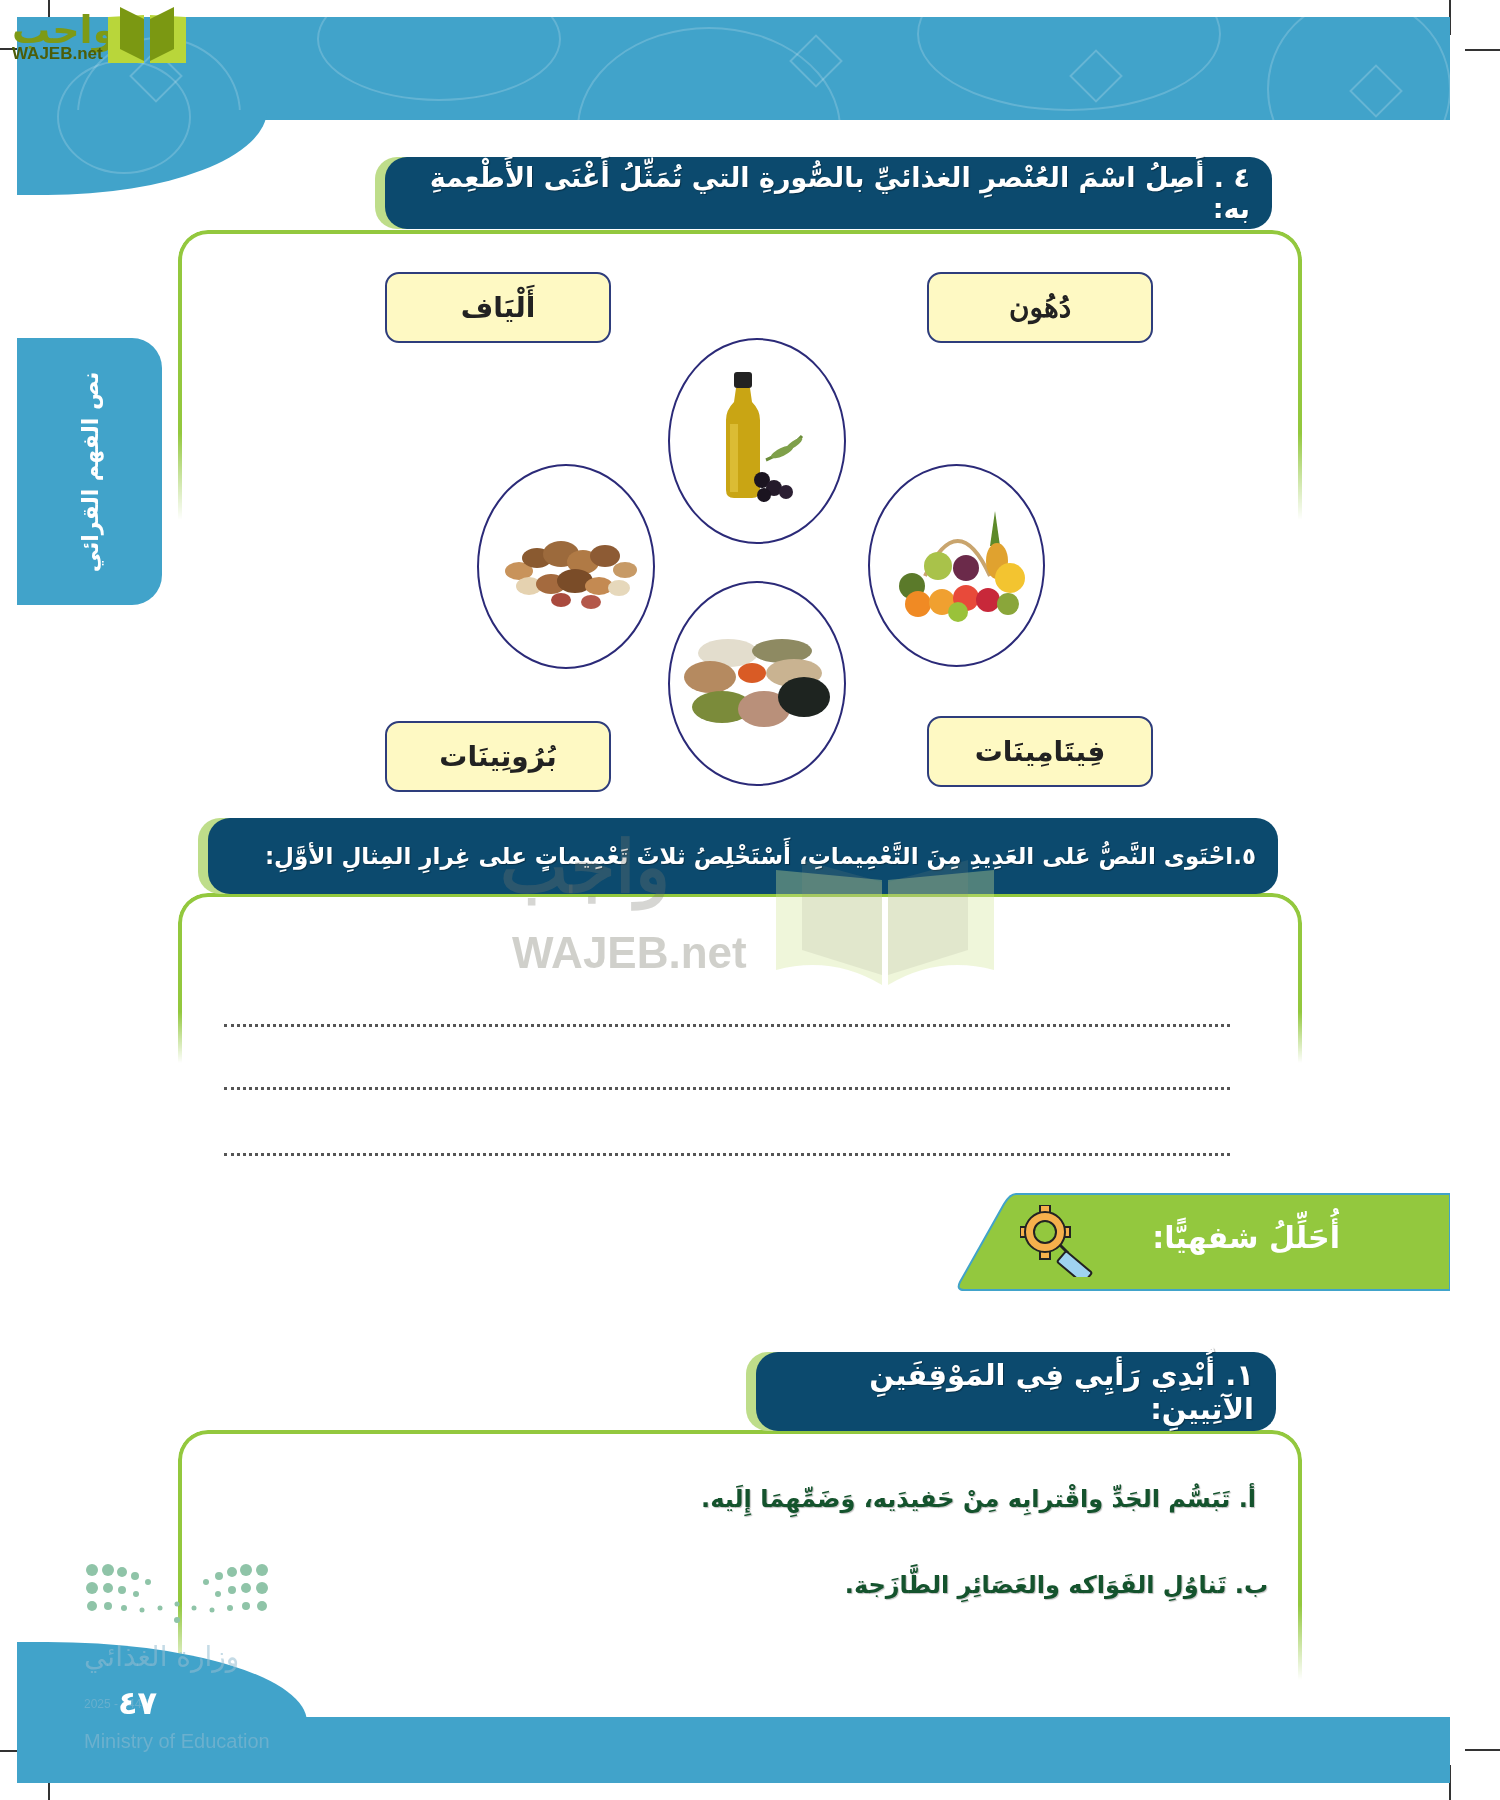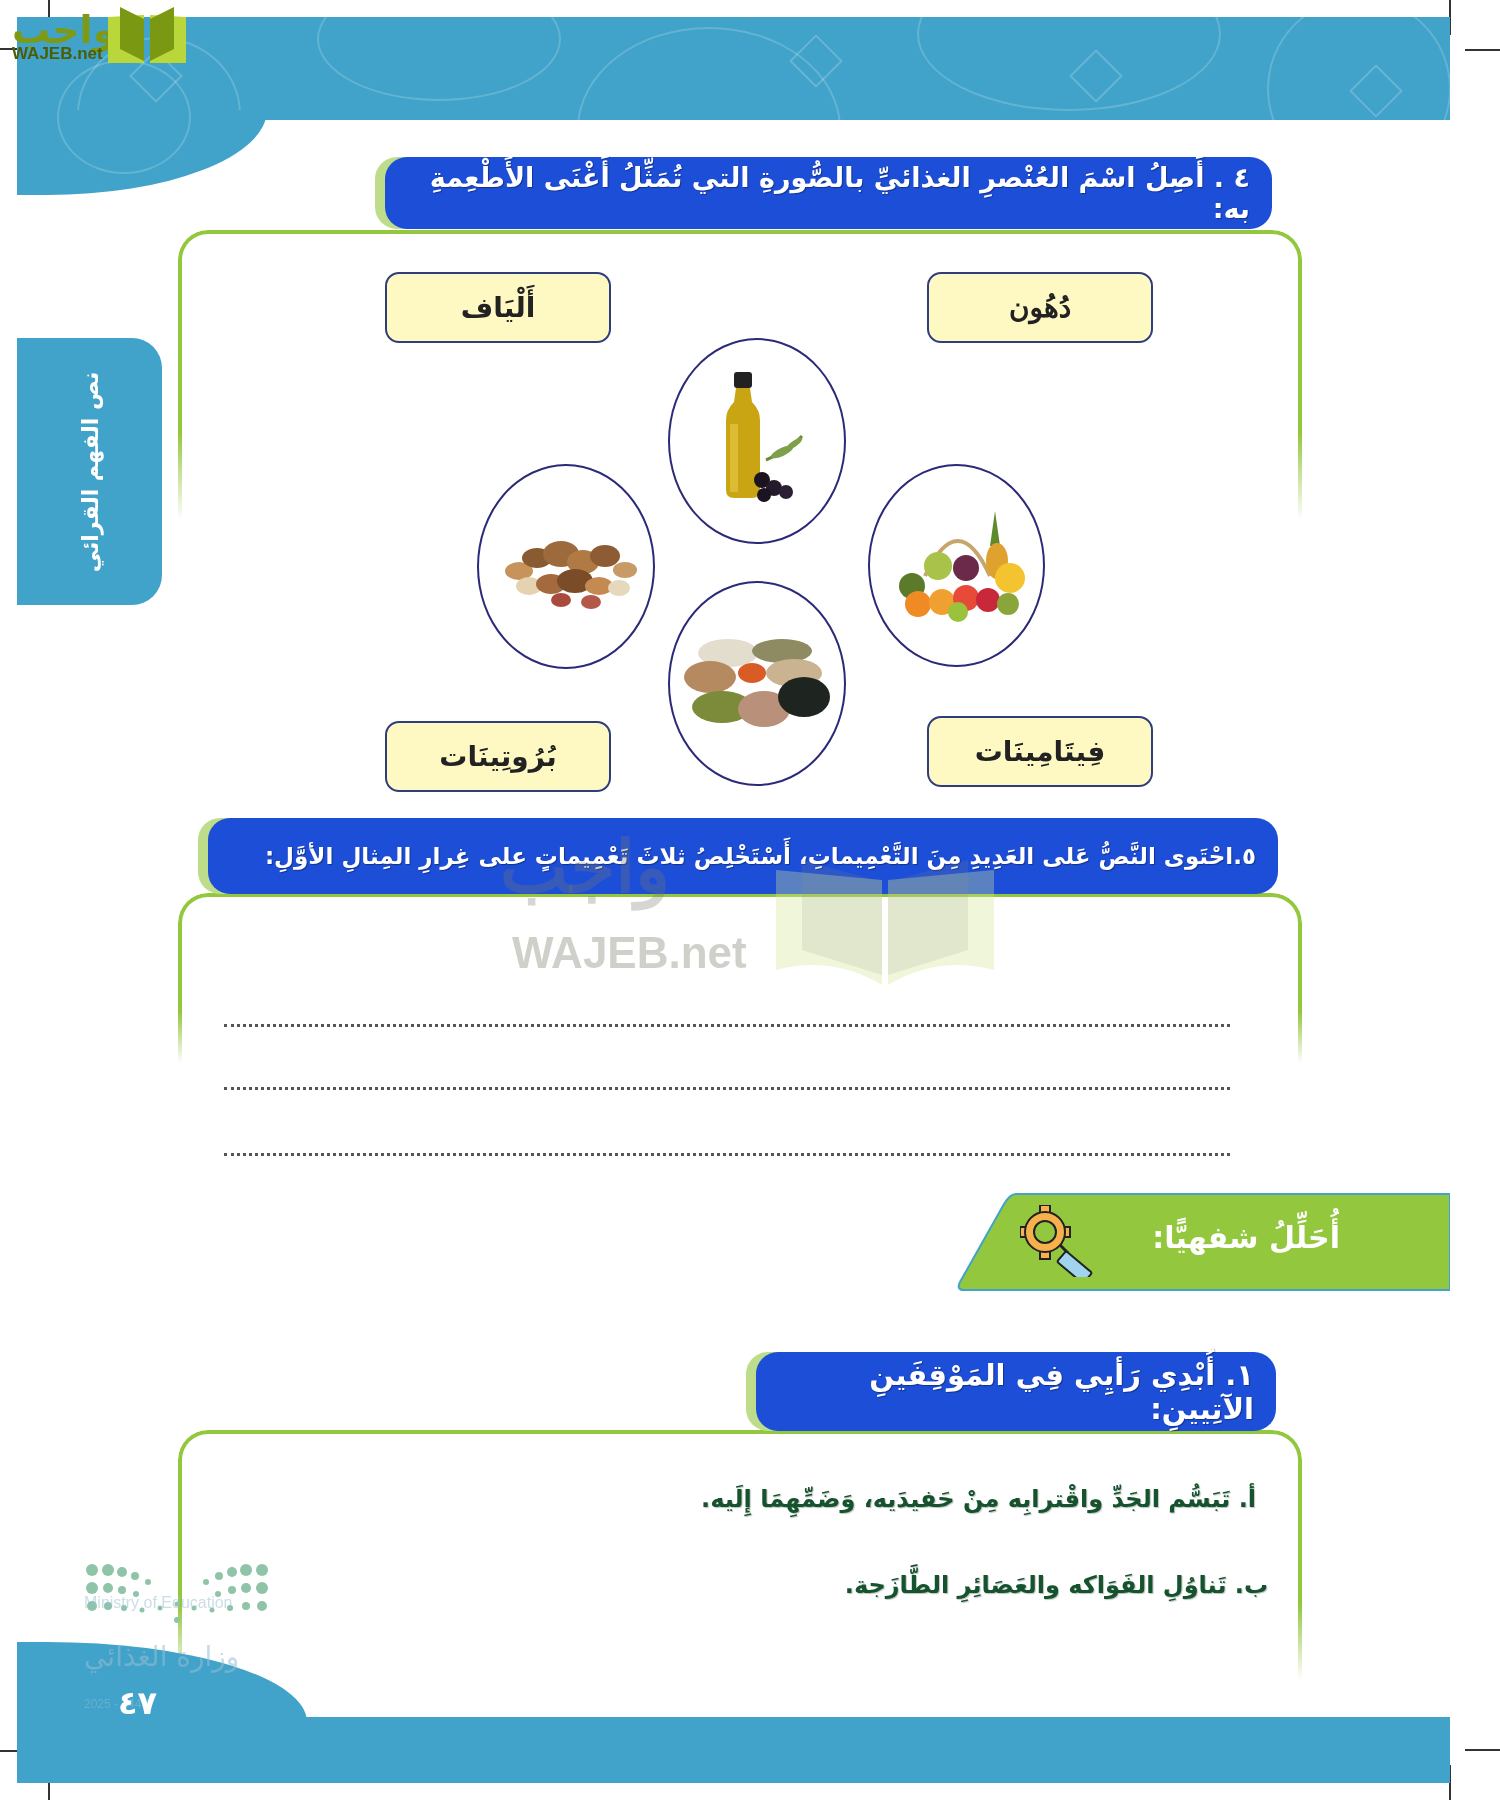--- a/index.html
+++ b/index.html
@@ -13,21 +13,21 @@
   .pattern{position:absolute;border:2px solid rgba(255,255,255,0.18);border-radius:50%;}
   .diamond{position:absolute;width:34px;height:34px;border:2px solid rgba(255,255,255,0.2);transform:rotate(45deg);}
   
   .logo-ar{left:12px;top:8px;font-size:38px;font-weight:bold;color:#7d9a16;font-family:"DejaVu Sans",sans-serif;letter-spacing:-1px;}
   .logo-en{left:12px;top:44px;font-size:17px;font-weight:bold;color:#4c5d08;font-family:"Liberation Sans",sans-serif;}
   .logo-book{left:106px;top:5px;width:82px;height:60px;}
   
   .side-tab{left:17px;top:338px;width:145px;height:267px;background:#41a3ca;border-radius:0 30px 30px 0;}
   .side-tab-text{position:absolute;left:50%;top:50%;transform:translate(-50%,-50%) rotate(-90deg);white-space:nowrap;color:#fff;font-size:22px;font-weight:bold;direction:rtl;}
   
-  .qbar{background:#1d4ed8;border-radius:22px;box-shadow:-10px 0 0 #bedd8a;color:#fff;font-weight:bold;direction:rtl;display:flex;align-items:center;padding:0 22px;box-sizing:border-box;text-shadow:1px 1px 1px rgba(0,0,0,0.35);}
+  .qbar{background:#0c4a6e;border-radius:22px;box-shadow:-10px 0 0 #bedd8a;color:#fff;font-weight:bold;direction:rtl;display:flex;align-items:center;padding:0 22px;box-sizing:border-box;text-shadow:1px 1px 1px rgba(0,0,0,0.35);}
   
   .panel{border:4px solid #93c83e;border-bottom:none;border-radius:30px 30px 0 0;box-sizing:border-box;
     -webkit-mask-image:linear-gradient(#000 70%,transparent 100%);mask-image:linear-gradient(#000 70%,transparent 100%);}
   .label-box{border:2px solid #2e3d7c;border-radius:14px;background:#fef9c3;display:flex;align-items:center;justify-content:center;font-size:28px;font-weight:bold;color:#222;direction:rtl;box-sizing:border-box;}
   .food-circle{border:2px solid #2b2a78;border-radius:50%;background:#fff;box-sizing:border-box;overflow:hidden;}
   .dots{border-top:3px dotted #555;height:0;}
   .item-line{font-size:24px;font-weight:bold;color:#14532d;direction:rtl;white-space:nowrap;text-shadow:1px 1px 1px rgba(0,0,0,0.25);}
   .wm-text{color:rgba(150,150,140,0.45);font-family:"Liberation Sans",sans-serif;font-weight:bold;}
 </style>
 </head>
@@ -225,15 +225,15 @@
       <circle cx="130" cy="50" r="2.5"></circle>
       <circle cx="112" cy="48" r="2.5"></circle>
     <circle cx="95" cy="60" r="3"></circle>
       <circle cx="95" cy="44" r="2.5"></circle>
   </g>
 </svg>
 
 <div class="abs" style="left:17px;top:1717px;width:1433px;height:66px;background:#41a3ca;"></div>
 <div class="abs" style="left:17px;top:1642px;width:290px;height:80px;background:#41a3ca;border-top-right-radius:260px 80px;"></div>
 <div class="abs" style="left:84px;top:1640px;font-size:28px;color:rgba(150,190,210,0.55);direction:rtl;">وزارة الغذائي</div>
-<div class="abs" style="left:84px;top:1594px;font-size:16px;color:rgba(150,190,210,0.5);font-family:'Liberation Sans',sans-serif;">Ministry of Education</div>
+<div class="abs" style="left:84px;top:1730px;font-size:20px;color:rgba(150,190,210,0.5);font-family:'Liberation Sans',sans-serif;">Ministry of Education</div>
 <div class="abs" style="left:84px;top:1697px;font-size:12px;color:rgba(150,190,210,0.45);font-family:'Liberation Sans',sans-serif;">2025 - 1447</div>
 <div class="abs" style="left:118px;top:1684px;font-size:32px;font-weight:bold;color:#ffffff;">٤٧</div>
 
 </body></html>

